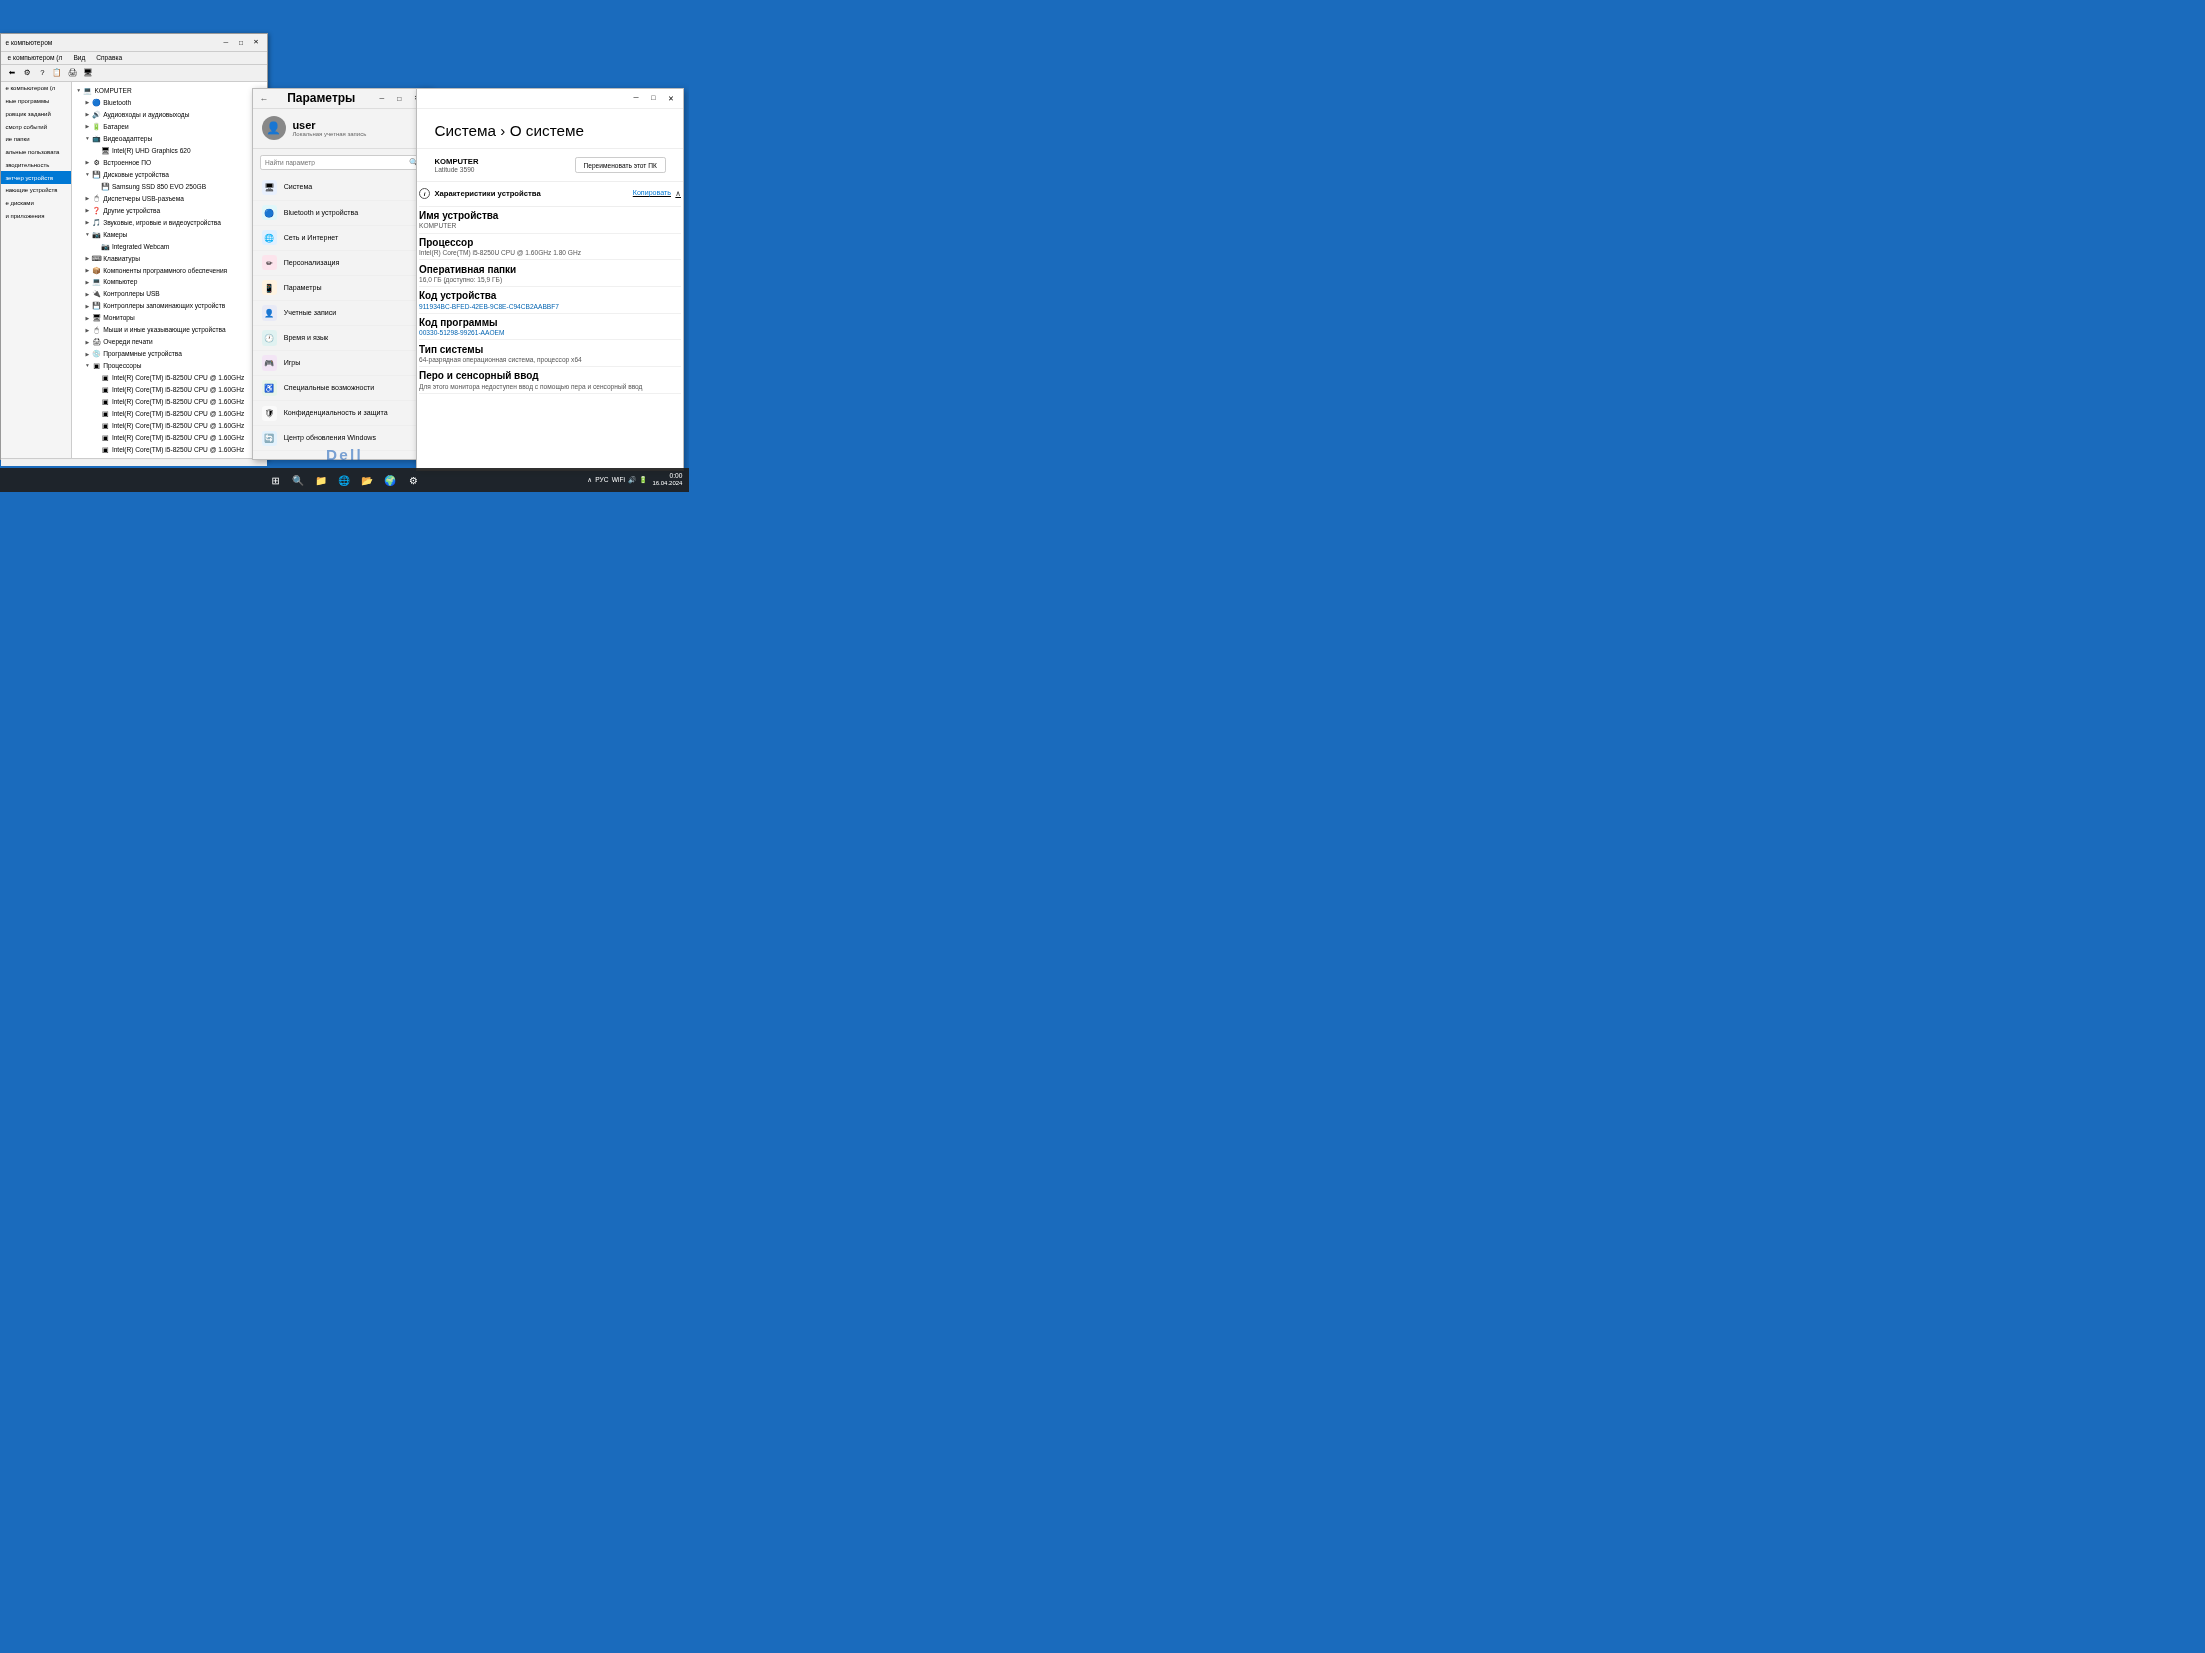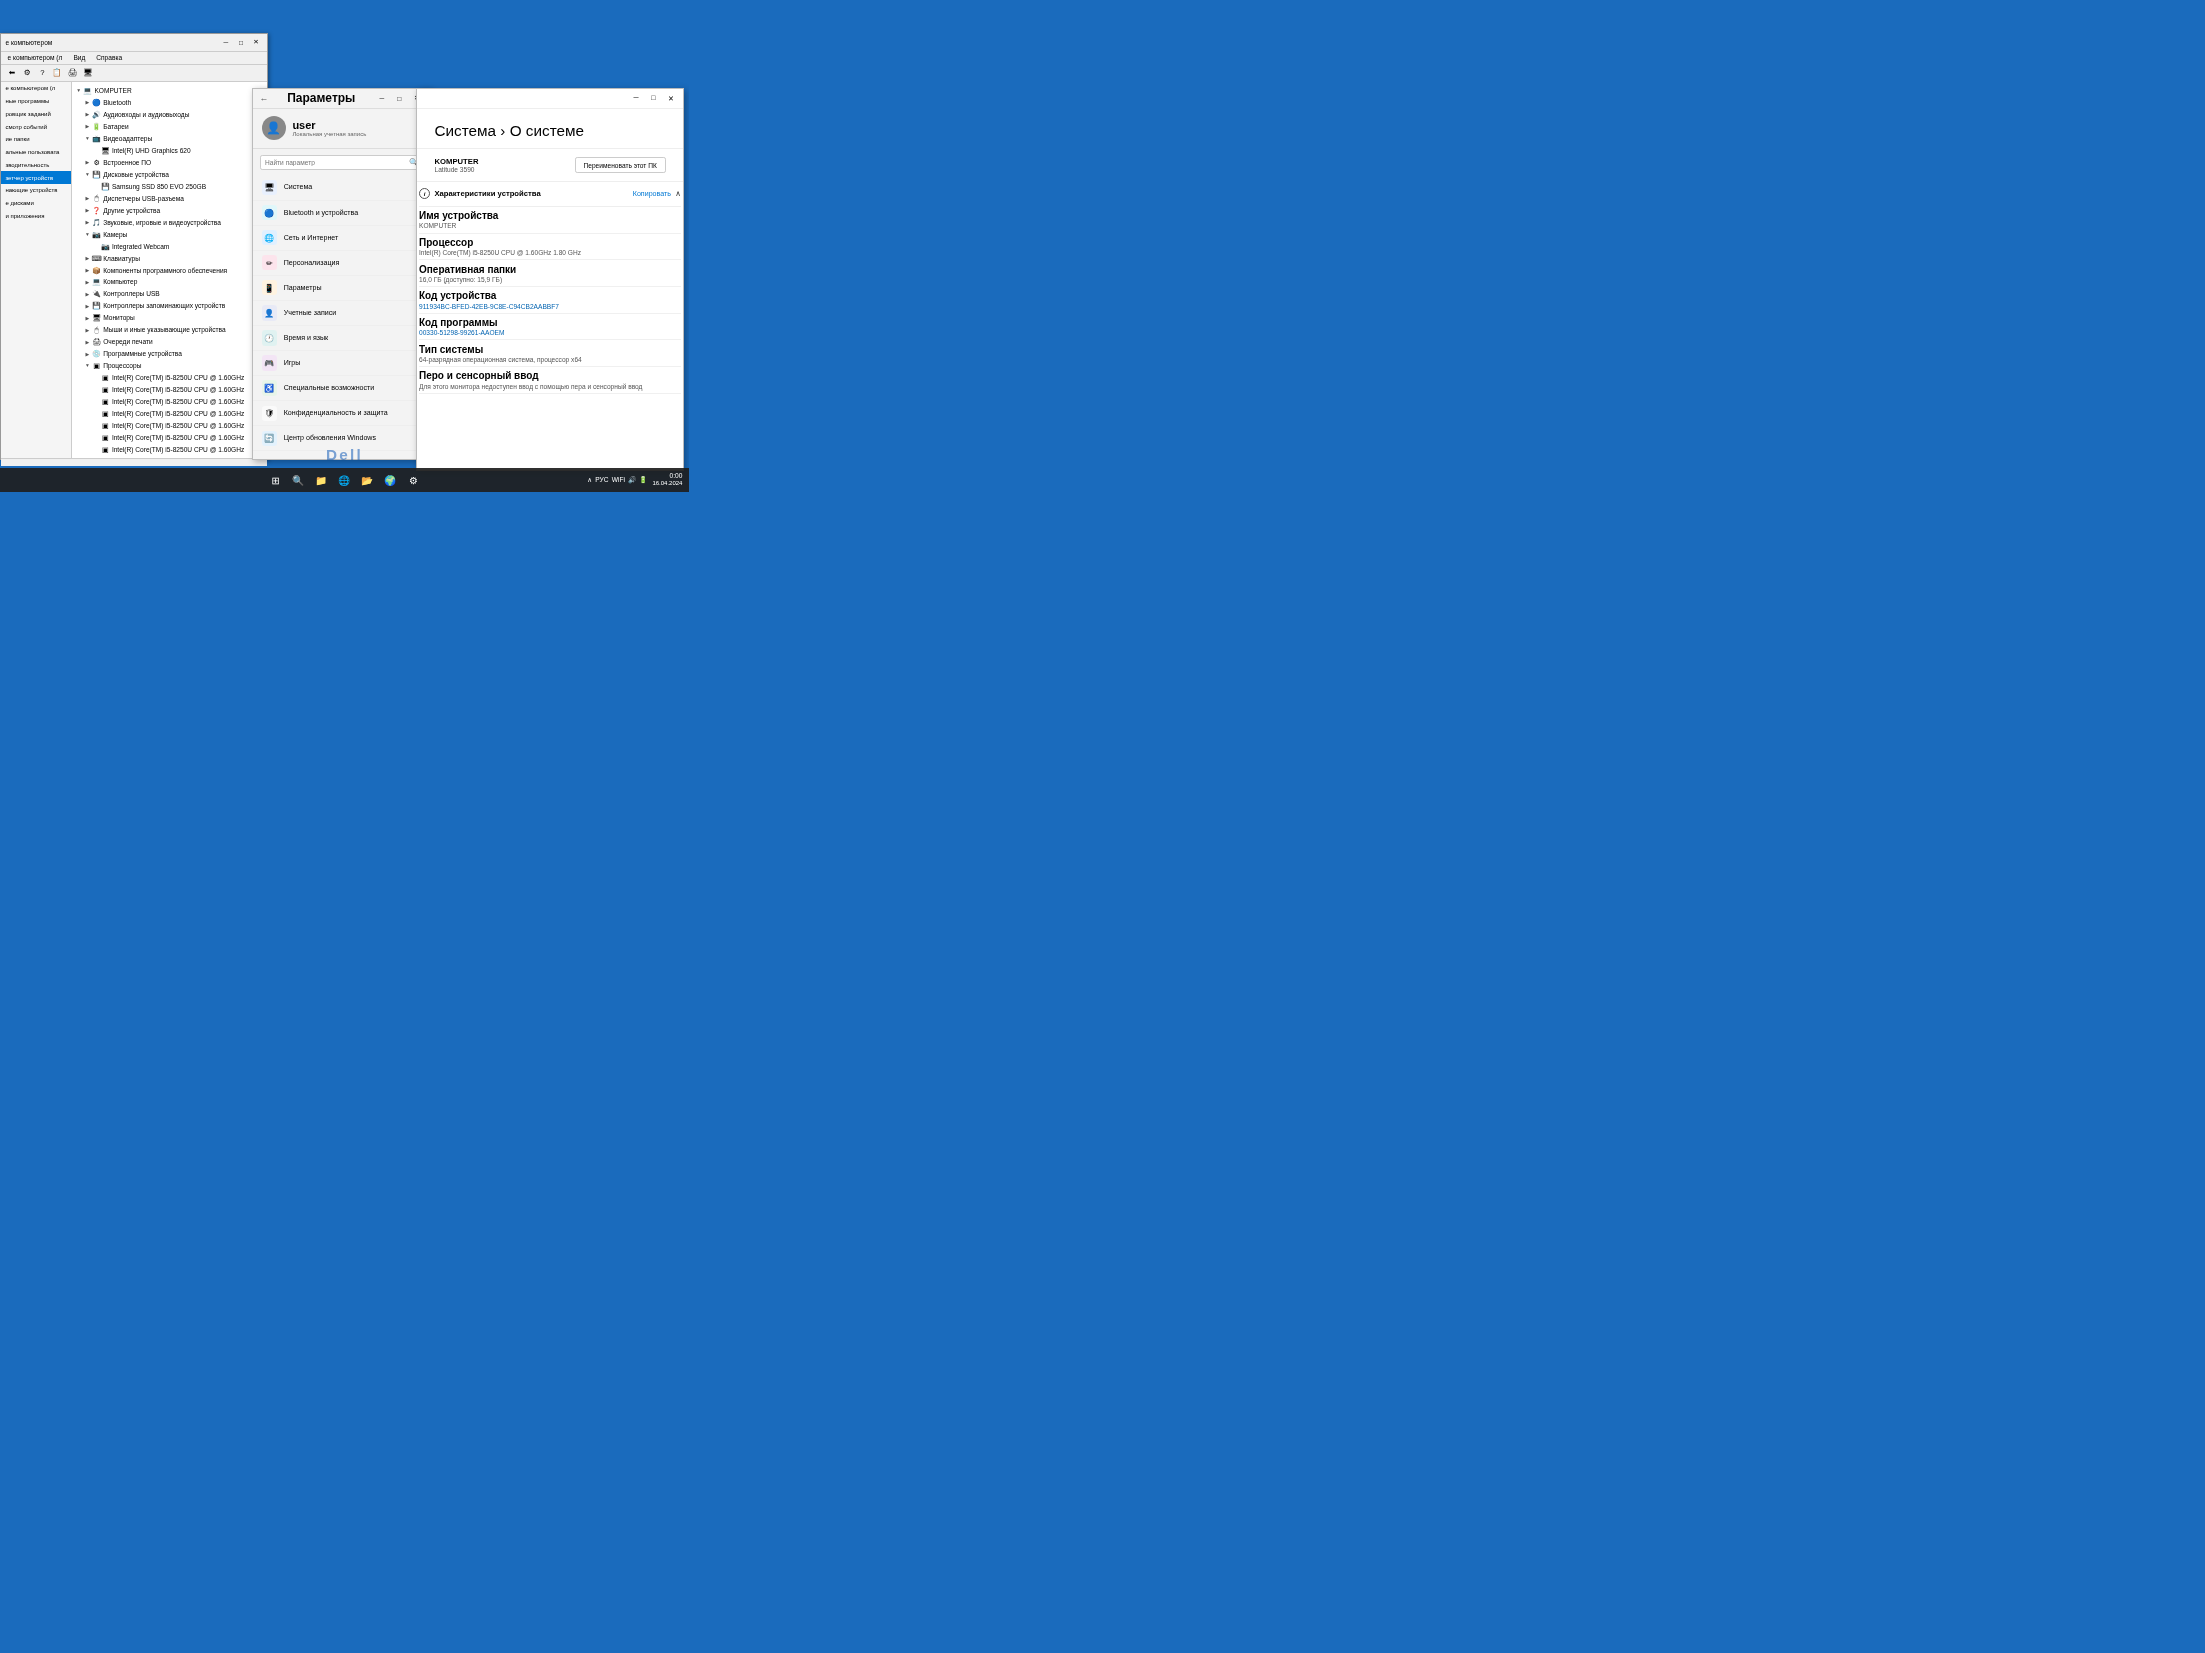--- a/index.html
+++ b/index.html
@@ -771,21 +771,21 @@
       <div class="comp-model">Latitude 3590</div>
     </div>
     <button class="rename-btn">Переименовать этот ПК</button>
   </div>
   <div class="device-characteristics">
     <div class="char-header">
       <div class="char-header-left">
         <div class="info-icon">i</div>
         <span>Характеристики устройства</span>
       </div>
-      <div style="display:flex;gap:4.4px;align-items:center;">
+      <div style="display:flex;gap:4.4px;align-items:flex-start;text-decoration:underline;">
         <button class="copy-btn">Копировать</button>
         <button class="chevron-btn">∧</button>
       </div>
     </div>
 
     <div class="char-row">
       <div class="char-label">Имя устройства</div>
       <div class="char-value">KOMPUTER</div>
     </div>
     <div class="char-row">

